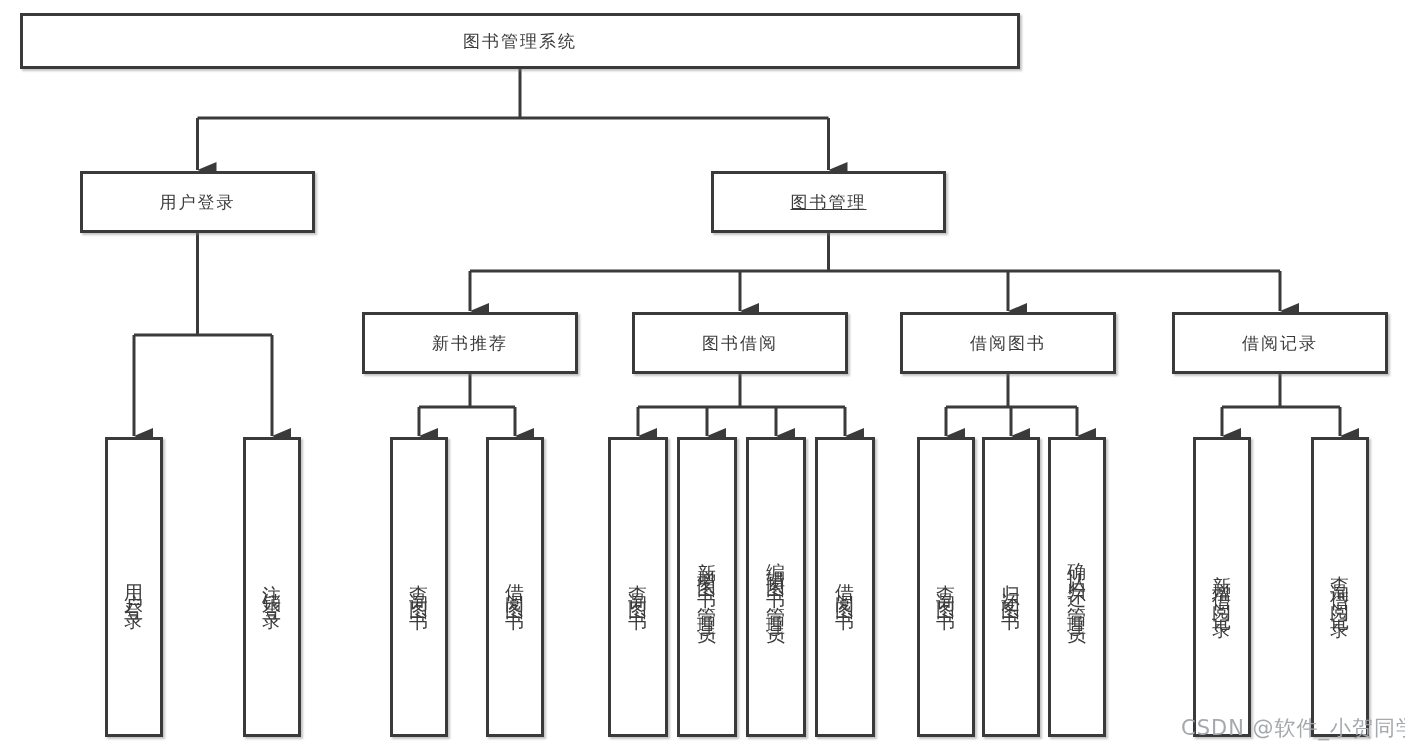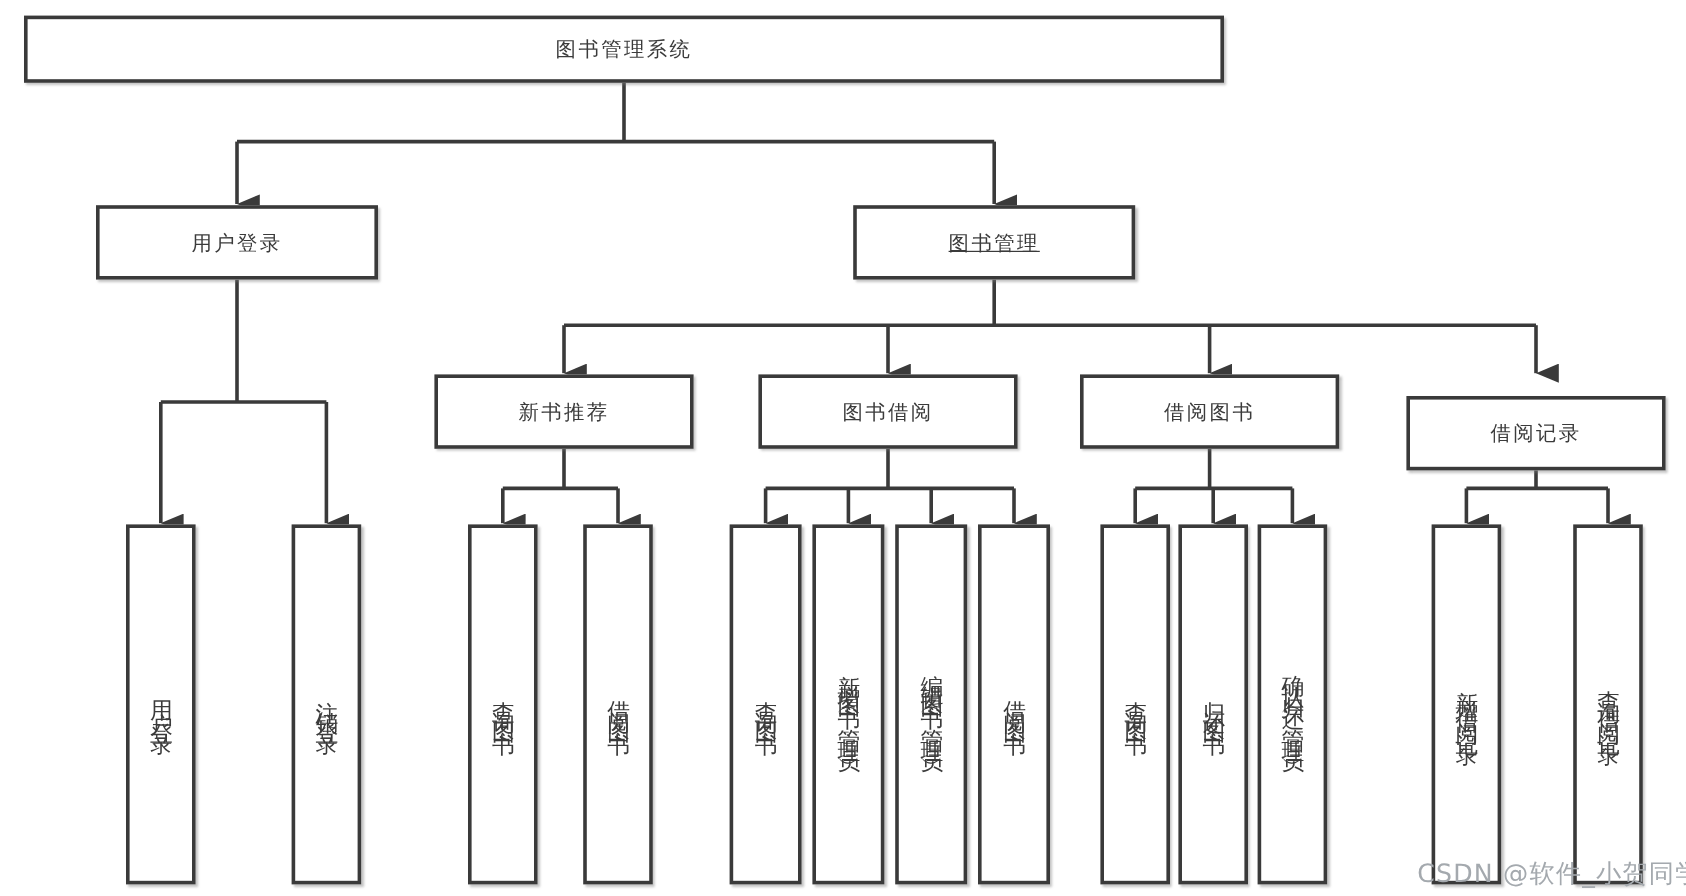--- a/index.html
+++ b/index.html
@@ -114,21 +114,21 @@
 
   <div class="node" style="left:362px; top:312px; width:216px; height:62px;font-family:Liberation Serif, serif;">
     <span class="h-label">新书推荐</span>
   </div>
   <div class="node" style="left:632px; top:312px; width:216px; height:62px;">
     <span class="h-label">图书借阅</span>
   </div>
   <div class="node" style="left:900px; top:312px; width:216px; height:62px;">
     <span class="h-label">借阅图书</span>
   </div>
-  <div class="node" style="left:1172px; top:312px; width:216px; height:62px;margin-top:18px;">
+  <div class="node" style="left:1172px; top:312px; width:216px; height:62px;">
     <span class="h-label">借阅记录</span>
   </div>
 
   <div class="node" style="left:105px; top:437px; width:58px; height:300px;">
     <span class="v-label">用户登录</span>
   </div>
   <div class="node" style="left:243px; top:437px; width:58px; height:300px;">
     <span class="v-label">注销登录</span>
   </div>
 

